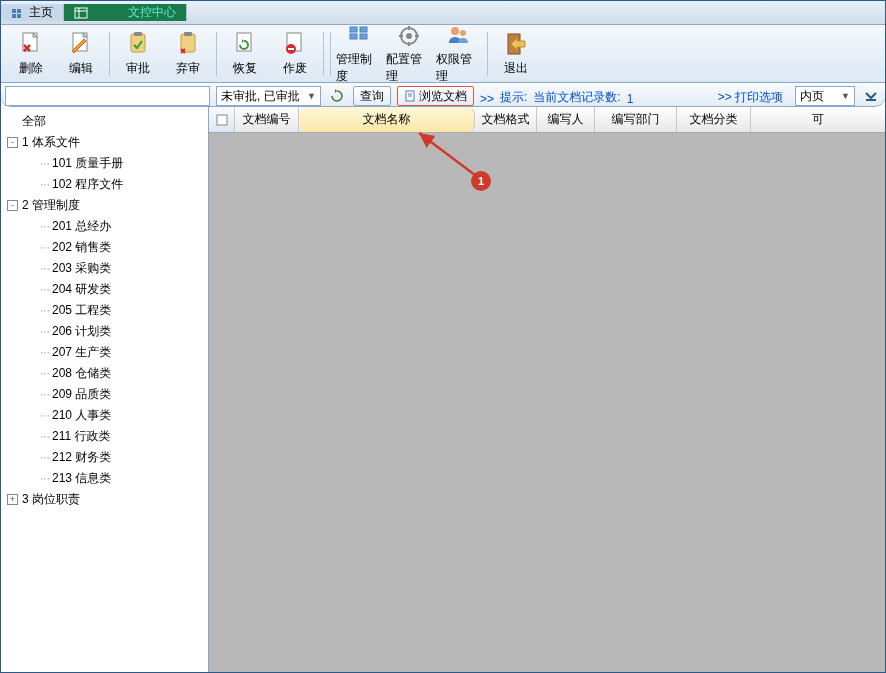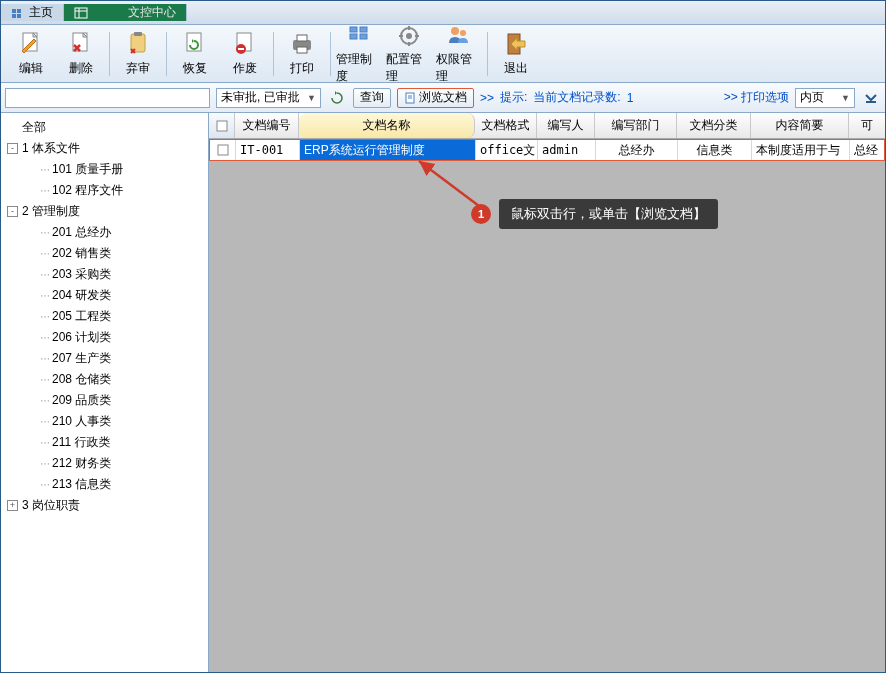--- a/index.html
+++ b/index.html
@@ -1,27 +1,27 @@
 <!DOCTYPE html>
 <html><head>
 <meta charset="utf-8">
 <style>
 * { box-sizing: border-box; margin: 0; padding: 0; }
 body { font-family: "Microsoft YaHei", SimSun, sans-serif; font-size: 12px; background: #fff; width: 886px; height: 673px; overflow: hidden; border: 1px solid #2a5a8a; }
 .tabbar { background: linear-gradient(#e8f0f8, #d0dcea); height: 24px; border-bottom: 1px solid #8aa8c8; display: flex; align-items: center; }
 .tab { display: flex; align-items: center; gap: 4px; padding: 0 10px; border-right: 1px solid #a8c0d8; }
 .tab.active { background: #c8d8e8; }
-.tab.dark { background: #1a7a4a; color: #e5e5e5; gap: 40px; }
+.tab.dark { background: #1a7a4a; color: #5eead4; gap: 40px; }
 .tab-icon { width: 14px; height: 14px; display: inline-flex; align-items: center; justify-content: center; }
 .toolbar { background: linear-gradient(#f4f8fc, #dde8f4); height: 58px; border-bottom: 1px solid #8aa8c8; display: flex; align-items: center; padding: 0 6px; gap: 2px; }
 .tool-btn { display: flex; flex-direction: column; align-items: center; justify-content: center; width: 48px; height: 52px; border: 1px solid transparent; border-radius: 3px; cursor: pointer; }
 .tool-icon { width: 28px; height: 28px; display: flex; align-items: center; justify-content: center; }
 .tool-label { font-size: 12px; margin-top: 2px; }
 .tool-sep { width: 1px; height: 44px; background: #b0c4d8; margin: 0 2px; }
-.filterbar { height: 30px; background: linear-gradient(#f8fbfe, #e4ecf6); border-bottom: 1px solid #8aa8c8; display: flex; align-items: center; padding: 0 4px; gap: 6px; }
+.filterbar { height: 24px; background: linear-gradient(#f8fbfe, #e4ecf6); border-bottom: 1px solid #8aa8c8; display: flex; align-items: flex-end; padding: 0 4px; gap: 6px; border-radius: 10px; }
 .search-input { flex: 0 0 205px; height: 20px; border: 1px solid #8aa8c8; padding: 0 4px; font-size: 12px; }
 .filter-select { width: 105px; height: 20px; border: 1px solid #8aa8c8; background: #fff; padding: 0 4px; display: flex; align-items: center; justify-content: space-between; }
 .small-btn { height: 20px; padding: 0 6px; border: 1px solid #8aa8c8; background: linear-gradient(#fff, #e4ecf6); display: flex; align-items: center; gap: 3px; cursor: pointer; border-radius: 2px; }
 .browse-btn { border: 1px solid #e05a3a; color: #000; }
 .hint-text { color: #0050c8; }
 .link-text { color: #0050c8; cursor: pointer; }
 .main { display: flex; height: 652px; }
 .sidebar { width: 208px; border-right: 1px solid #8aa8c8; overflow: auto; padding: 4px 2px; }
 .tree-node { display: flex; align-items: center; height: 21px; padding-left: 4px; cursor: pointer; white-space: nowrap; }
 .expander { width: 11px; height: 11px; border: 1px solid #888; display: inline-flex; align-items: center; justify-content: center; font-size: 9px; line-height: 1; margin-right: 4px; flex-shrink: 0; color: #555; }
@@ -36,21 +36,21 @@
 .gr-cell { border-right: 1px solid #d8d8d8; display: flex; align-items: center; padding: 0 4px; font-size: 12px; overflow: hidden; white-space: nowrap; }
 .gr-check { width: 26px; justify-content: center; }
 .gr-name { background: #0a6ad8; color: #fff; }
 .grid-body { flex: 1; background: #b8b8b8; position: relative; }
 .callout { position: absolute; display: flex; align-items: center; gap: 8px; }
 .callout-num { width: 20px; height: 20px; border-radius: 50%; background: #d03a2a; color: #fff; display: flex; align-items: center; justify-content: center; font-size: 11px; font-weight: bold; }
 .callout-text { background: #3a3a3a; color: #fff; padding: 6px 12px; border-radius: 3px; font-size: 13px; }
 .scrollbar-bottom { height: 16px; background: #e8e8e8; border-top: 1px solid #c0c0c0; }
 .chev { font-size: 9px; color: #555; }
 .arrow-svg { position: absolute; pointer-events: none; }
-.print-sel { width: 60px; height: 20px; border: 1px solid #8aa8c8; background: #fff; display: flex; align-items: center; justify-content: space-between; padding: 0 4px; }
+.print-sel { width: 60px; height: 20px; border: 1px solid #8aa8c8; background: #fff; display: flex; align-items: center; justify-content: space-between; padding: 0 4px; margin-left: 6px; }
 .menu-icon { width: 20px; height: 20px; display: flex; align-items: center; justify-content: center; cursor: pointer; }
 svg { display: block; }
 </style>
 </head>
 <body>
 
 <div class="tabbar">
   <div class="tab active">
     <span class="tab-icon">
       <svg width="14" height="14" viewBox="0 0 14 14">
@@ -73,36 +73,46 @@
     <span>文控中心</span>
   </div>
 </div>
 
 <div class="toolbar">
   <div class="tool-btn">
     <span class="tool-icon">
         <svg width="26" height="26" viewBox="0 0 26 26">
           <rect x="5" y="2" width="14" height="18" fill="#fff" stroke="#888"></rect>
           <path d="M15 2 L19 6 L15 6 Z" fill="#ddd" stroke="#888"></path>
-          <path d="M4 20 L8 16 L16 8 L18 10 L10 18 L6 22 Z" fill="#f0a030" stroke="#c07010"></path>
-        </svg>
-      </span>
-    <span class="tool-label">编辑</span>
+          <path d="M6 14 L12 20 M12 14 L6 20" stroke="#d03030" stroke-width="2.5"></path>
+        </svg>
+      </span>
+    <span class="tool-label">删除</span>
   </div>
   <div class="tool-btn">
     <span class="tool-icon">
         <svg width="26" height="26" viewBox="0 0 26 26">
           <rect x="5" y="2" width="14" height="18" fill="#fff" stroke="#888"></rect>
           <path d="M15 2 L19 6 L15 6 Z" fill="#ddd" stroke="#888"></path>
-          <path d="M6 14 L12 20 M12 14 L6 20" stroke="#d03030" stroke-width="2.5"></path>
-        </svg>
-      </span>
-    <span class="tool-label">删除</span>
-  </div>
-  <div class="tool-sep"></div>
+          <path d="M4 20 L8 16 L16 8 L18 10 L10 18 L6 22 Z" fill="#f0a030" stroke="#c07010"></path>
+        </svg>
+      </span>
+    <span class="tool-label">编辑</span>
+  </div>
+  <div class="tool-sep"></div>
+  <div class="tool-btn">
+    <span class="tool-icon">
+        <svg width="26" height="26" viewBox="0 0 26 26">
+          <rect x="6" y="3" width="14" height="18" rx="2" fill="#f0d080" stroke="#c0a040"></rect>
+          <rect x="9" y="1" width="8" height="4" rx="1" fill="#888"></rect>
+          <path d="M9 14 L12 17 L17 10" stroke="#3a9a3a" stroke-width="2" fill="none"></path>
+        </svg>
+      </span>
+    <span class="tool-label">审批</span>
+  </div>
   <div class="tool-btn">
     <span class="tool-icon">
         <svg width="26" height="26" viewBox="0 0 26 26">
           <rect x="6" y="3" width="14" height="18" rx="2" fill="#f0d080" stroke="#c0a040"></rect>
           <rect x="9" y="1" width="8" height="4" rx="1" fill="#888"></rect>
           <path d="M10 18 L6 22 M6 18 L10 22" stroke="#d03030" stroke-width="2"></path>
         </svg>
       </span>
     <span class="tool-label">弃审</span>
   </div>
@@ -121,30 +131,20 @@
     <span class="tool-icon">
         <svg width="26" height="26" viewBox="0 0 26 26">
           <rect x="5" y="2" width="14" height="18" fill="#fff" stroke="#888"></rect>
           <circle cx="9" cy="18" r="5" fill="#d03030"></circle>
           <rect x="6" y="17" width="6" height="2" fill="#fff"></rect>
         </svg>
       </span>
     <span class="tool-label">作废</span>
   </div>
   <div class="tool-sep"></div>
-  <div class="tool-btn">
-    <span class="tool-icon">
-        <svg width="26" height="26" viewBox="0 0 26 26">
-          <rect x="4" y="9" width="18" height="10" rx="2" fill="#888"></rect>
-          <rect x="8" y="4" width="10" height="6" fill="#fff" stroke="#666"></rect>
-          <rect x="8" y="16" width="10" height="6" fill="#fff" stroke="#666"></rect>
-        </svg>
-      </span>
-    <span class="tool-label">打印</span>
-  </div>
   <div class="tool-sep"></div>
   <div class="tool-btn">
     <span class="tool-icon">
         <svg width="26" height="26" viewBox="0 0 26 26">
           <rect x="4" y="4" width="7" height="5" fill="#6aa0e0" stroke="#4a80c0"></rect>
           <rect x="4" y="11" width="7" height="5" fill="#6aa0e0" stroke="#4a80c0"></rect>
           <rect x="14" y="4" width="7" height="5" fill="#6aa0e0" stroke="#4a80c0"></rect>
           <rect x="14" y="11" width="7" height="5" fill="#6aa0e0" stroke="#4a80c0"></rect>
         </svg>
       </span>
@@ -326,47 +326,30 @@
           <svg width="12" height="12" viewBox="0 0 12 12">
             <rect x="1" y="1" width="10" height="10" fill="#fff" stroke="#888"></rect>
           </svg>
         </div>
       <div class="gh-cell" style="width:64px">文档编号</div>
       <div class="gh-cell gh-name" style="width:176px">文档名称</div>
       <div class="gh-cell" style="width:62px">文档格式</div>
       <div class="gh-cell" style="width:58px">编写人</div>
       <div class="gh-cell" style="width:82px">编写部门</div>
       <div class="gh-cell" style="width:74px">文档分类</div>
-      <div class="gh-cell" style="width:98px">内容简要</div>
       <div class="gh-cell" style="flex:1;border-right:none">可</div>
-    </div>
-    <div class="grid-row">
-      <div class="gr-cell gr-check">
-          <svg width="12" height="12" viewBox="0 0 12 12">
-            <rect x="1" y="1" width="10" height="10" fill="#fff" stroke="#888"></rect>
-          </svg>
-        </div>
-      <div class="gr-cell" style="width:64px;font-family:monospace">IT-001</div>
-      <div class="gr-cell gr-name" style="width:176px">ERP系统运行管理制度</div>
-      <div class="gr-cell" style="width:62px;font-family:monospace">office文</div>
-      <div class="gr-cell" style="width:58px;font-family:monospace">admin</div>
-      <div class="gr-cell" style="width:82px;justify-content:center">总经办</div>
-      <div class="gr-cell" style="width:74px;justify-content:center">信息类</div>
-      <div class="gr-cell" style="width:98px">本制度适用于与</div>
-      <div class="gr-cell" style="flex:1;border-right:none">总经</div>
     </div>
     <div class="grid-body">
       <svg class="arrow-svg" style="left:200px;top:-10px" width="80" height="60">
         <defs>
             <marker id="ah" markerWidth="8" markerHeight="8" refX="6" refY="3" orient="auto">
               <path d="M0 0 L6 3 L0 6 Z" fill="#d03a2a"></path>
             </marker>
           </defs>
         <line x1="70" y1="55" x2="10" y2="10" stroke="#d03a2a" stroke-width="2.5" marker-end="url(#ah)"></line>
       </svg>
       <div class="callout" style="left:262px;top:38px">
         <div class="callout-num">1</div>
-        <div class="callout-text">鼠标双击行，或单击【浏览文档】</div>
       </div>
     </div>
     <div class="scrollbar-bottom"></div>
   </div>
 </div>
 
 </body></html>

